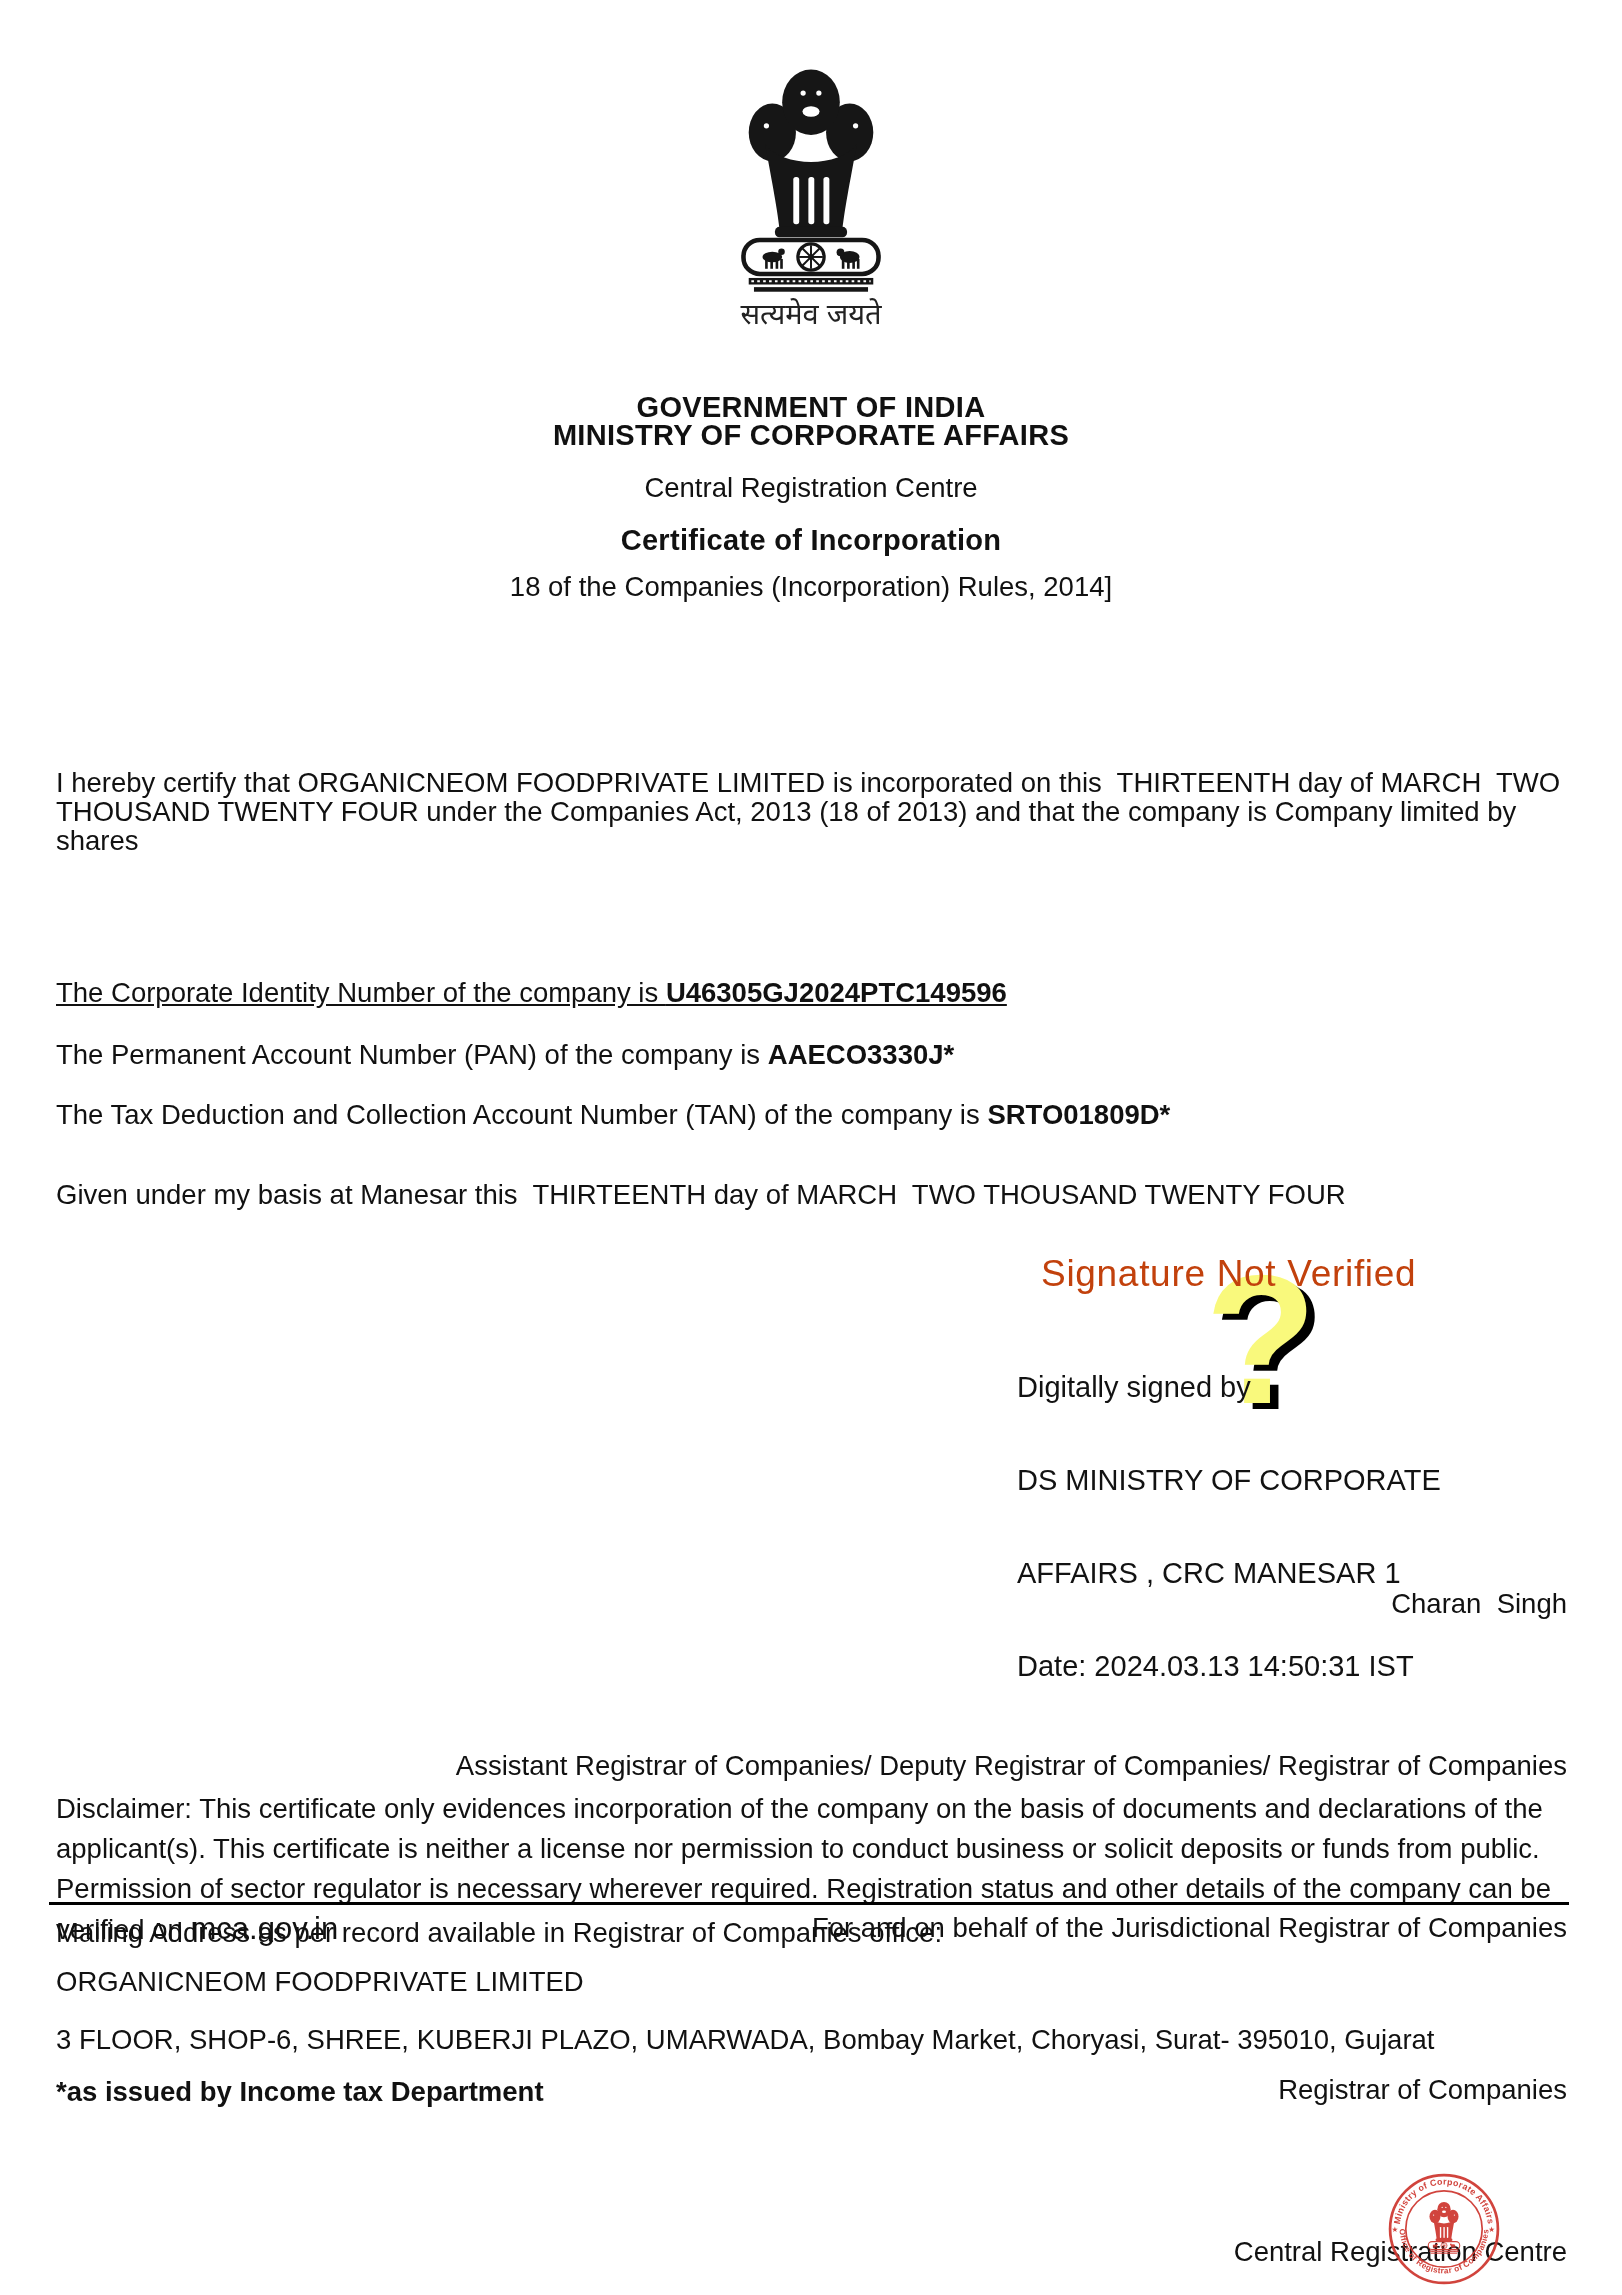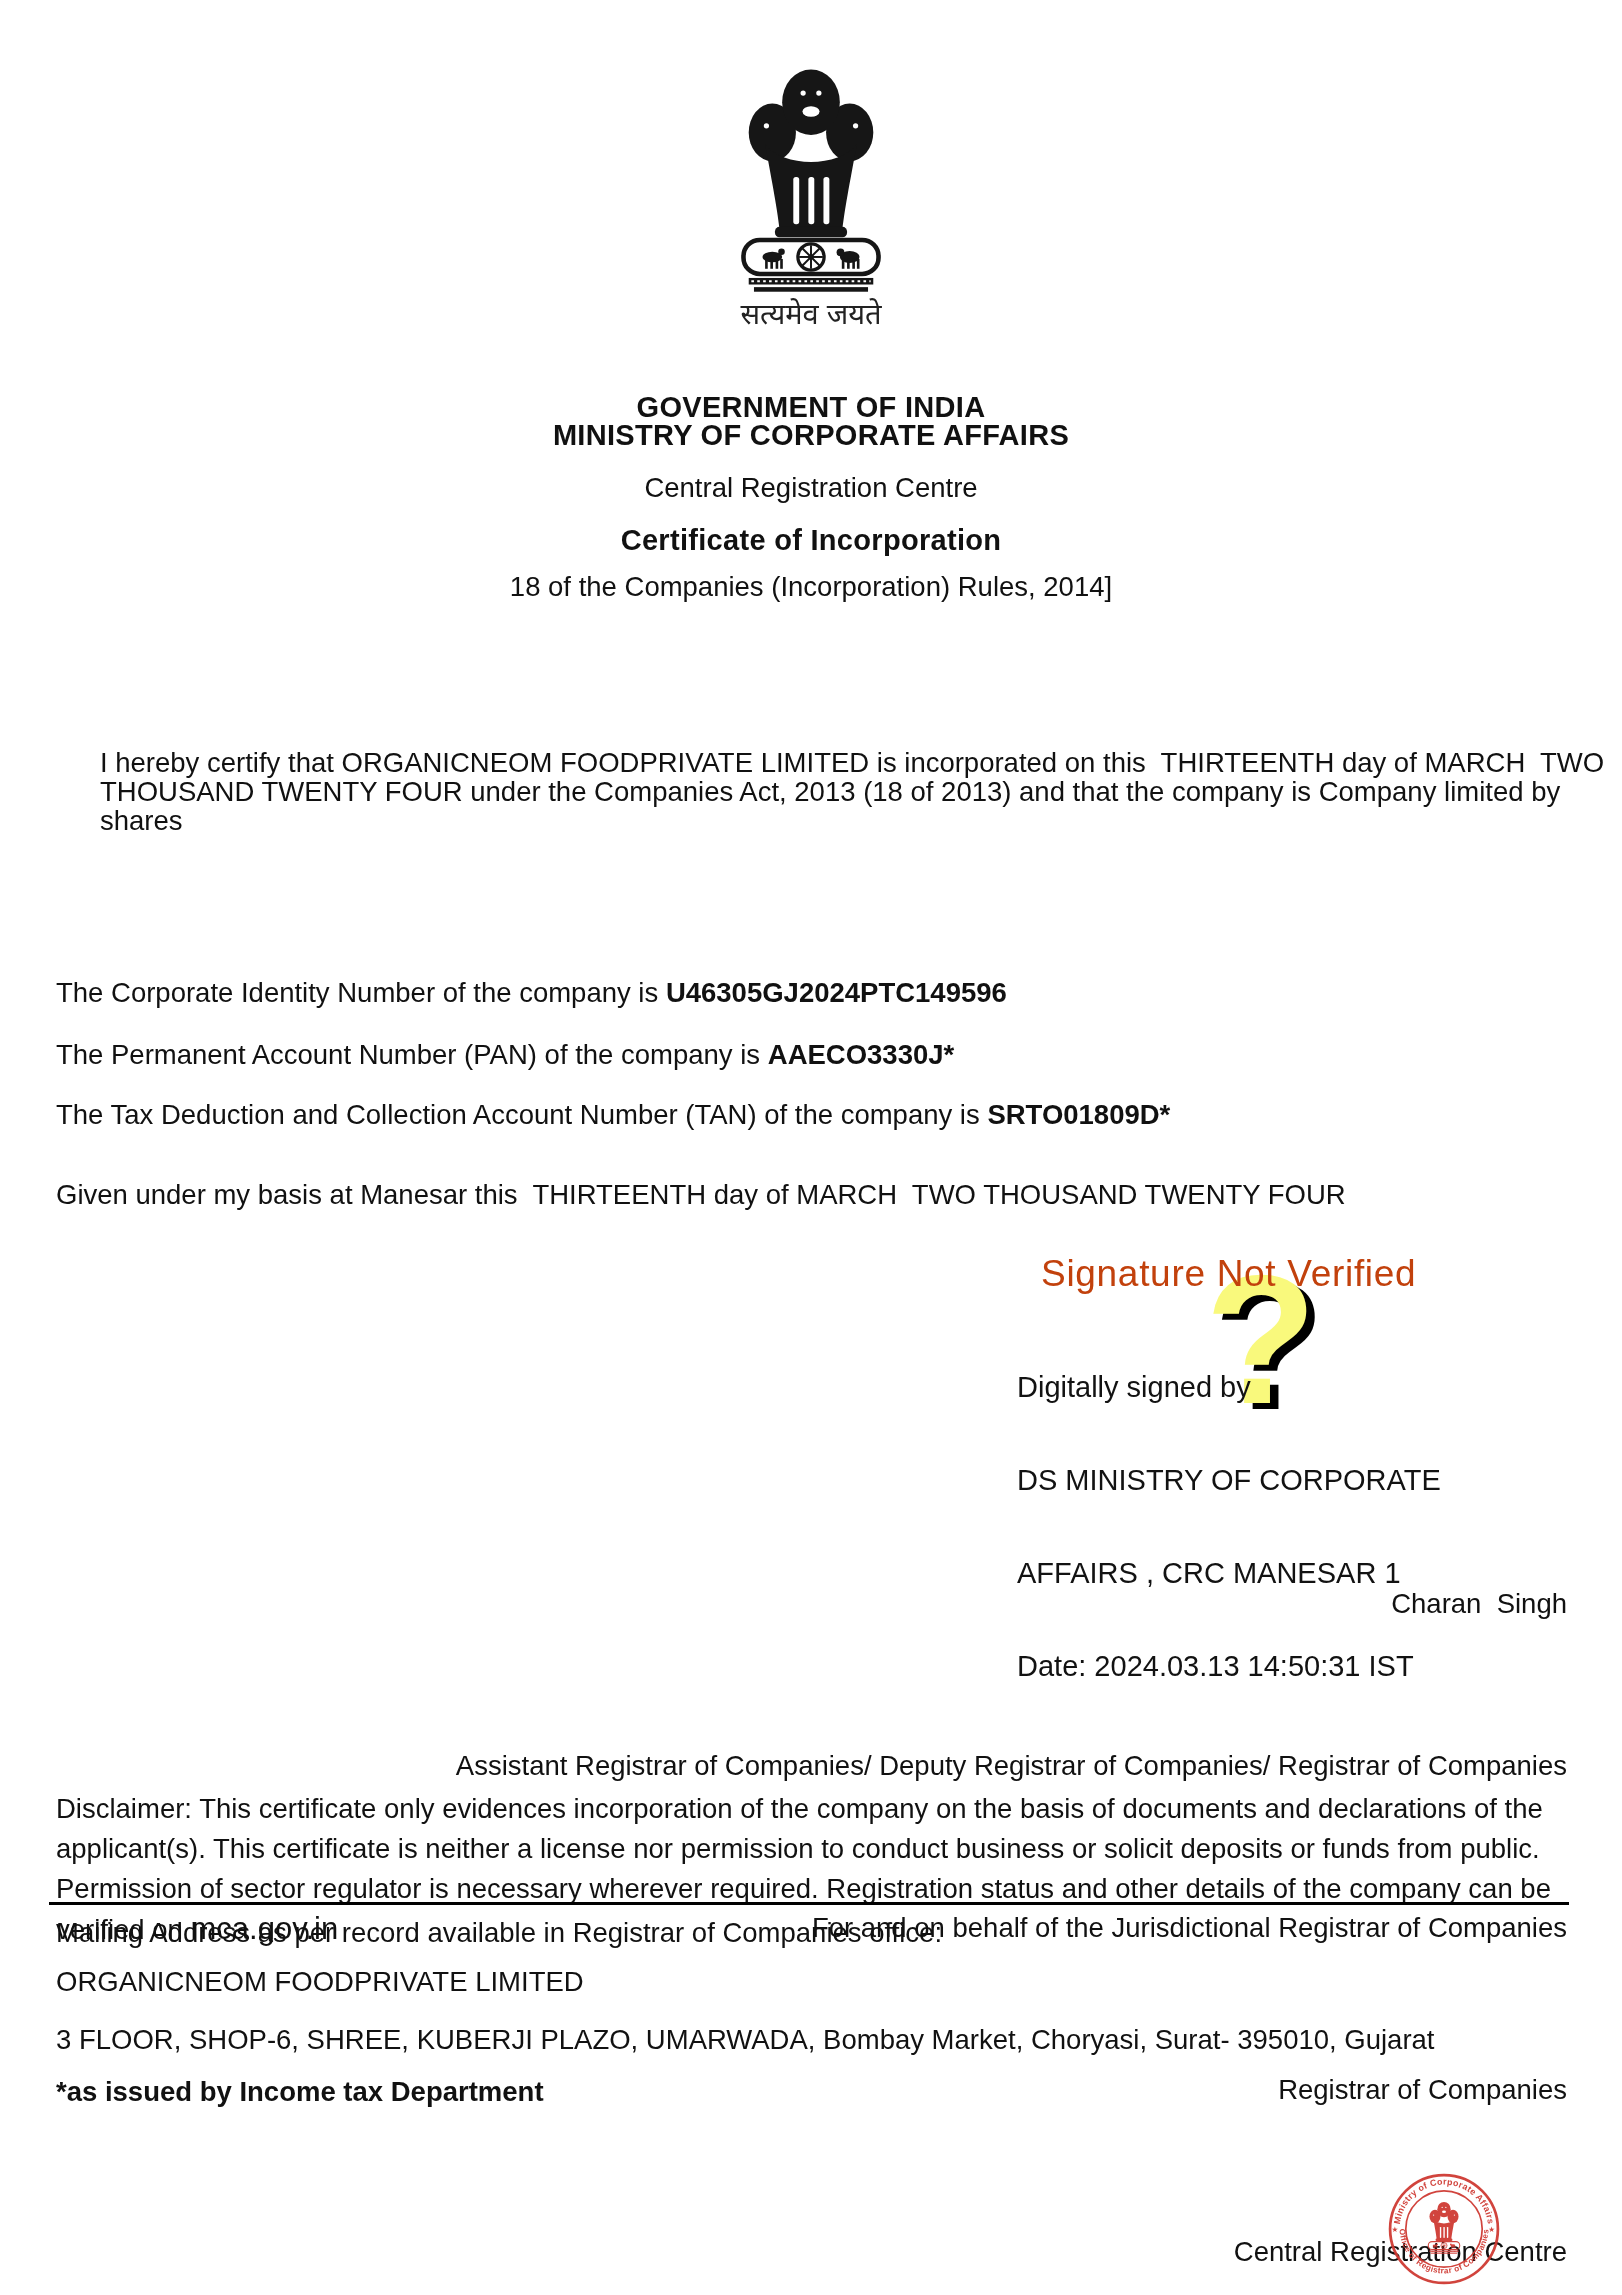--- a/index.html
+++ b/index.html
@@ -99,23 +99,23 @@
 
   <div class="abs center h-line" style="top:391px;">GOVERNMENT OF INDIA</div>
   <div class="abs center h-line" style="top:419px;">MINISTRY OF CORPORATE AFFAIRS</div>
   <div class="abs center sub-line" style="top:472px;">Central Registration Centre</div>
   <div class="abs center h-line" style="top:524px;">Certificate of Incorporation</div>
 
   <div class="abs center pursuant" style="top:572px;">
     <div>18 of the Companies (Incorporation) Rules, 2014]</div>
   </div>
 
-  <div class="abs para" style="left:56px;top:748px;width:1514px;margin-left:44px;">I hereby certify that ORGANICNEOM FOODPRIVATE LIMITED is incorporated on this  THIRTEENTH day of MARCH  TWO THOUSAND TWENTY FOUR under the Companies Act, 2013 (18 of 2013) and that the company is Company limited by shares</div>
+  <div class="abs para" style="left:56px;top:768px;width:1514px;">I hereby certify that ORGANICNEOM FOODPRIVATE LIMITED is incorporated on this  THIRTEENTH day of MARCH  TWO THOUSAND TWENTY FOUR under the Companies Act, 2013 (18 of 2013) and that the company is Company limited by shares</div>
 
-  <div class="abs idline" style="left:56px;top:977px;width:1514px;"><span>The Corporate Identity Number of the company is </span><span class="b">U46305GJ2024PTC149596</span></div>
+  <div class="abs idline" style="left:56px;top:977px;width:1514px;text-decoration:underline;"><span>The Corporate Identity Number of the company is </span><span class="b">U46305GJ2024PTC149596</span></div>
 
   <div class="abs idline" style="left:56px;top:1039px;width:1514px;"><span>The Permanent Account Number (PAN) of the company is </span><span class="b">AAECO3330J*</span></div>
 
   <div class="abs idline" style="left:56px;top:1099px;width:1514px;"><span>The Tax Deduction and Collection Account Number (TAN) of the company is </span><span class="b">SRTO01809D*</span></div>
 
   <div class="abs idline" style="left:56px;top:1179px;width:1514px;">Given under my basis at Manesar this  THIRTEENTH day of MARCH  TWO THOUSAND TWENTY FOUR</div>
 
   <div class="abs qmark" style="left:1205px;top:1248px;">?</div>
   <div class="abs snv" style="left:1041px;top:1253px;">Signature Not Verified</div>
   <div class="abs sig-details" style="left:1009px;top:1310px;margin-left:8px;">

